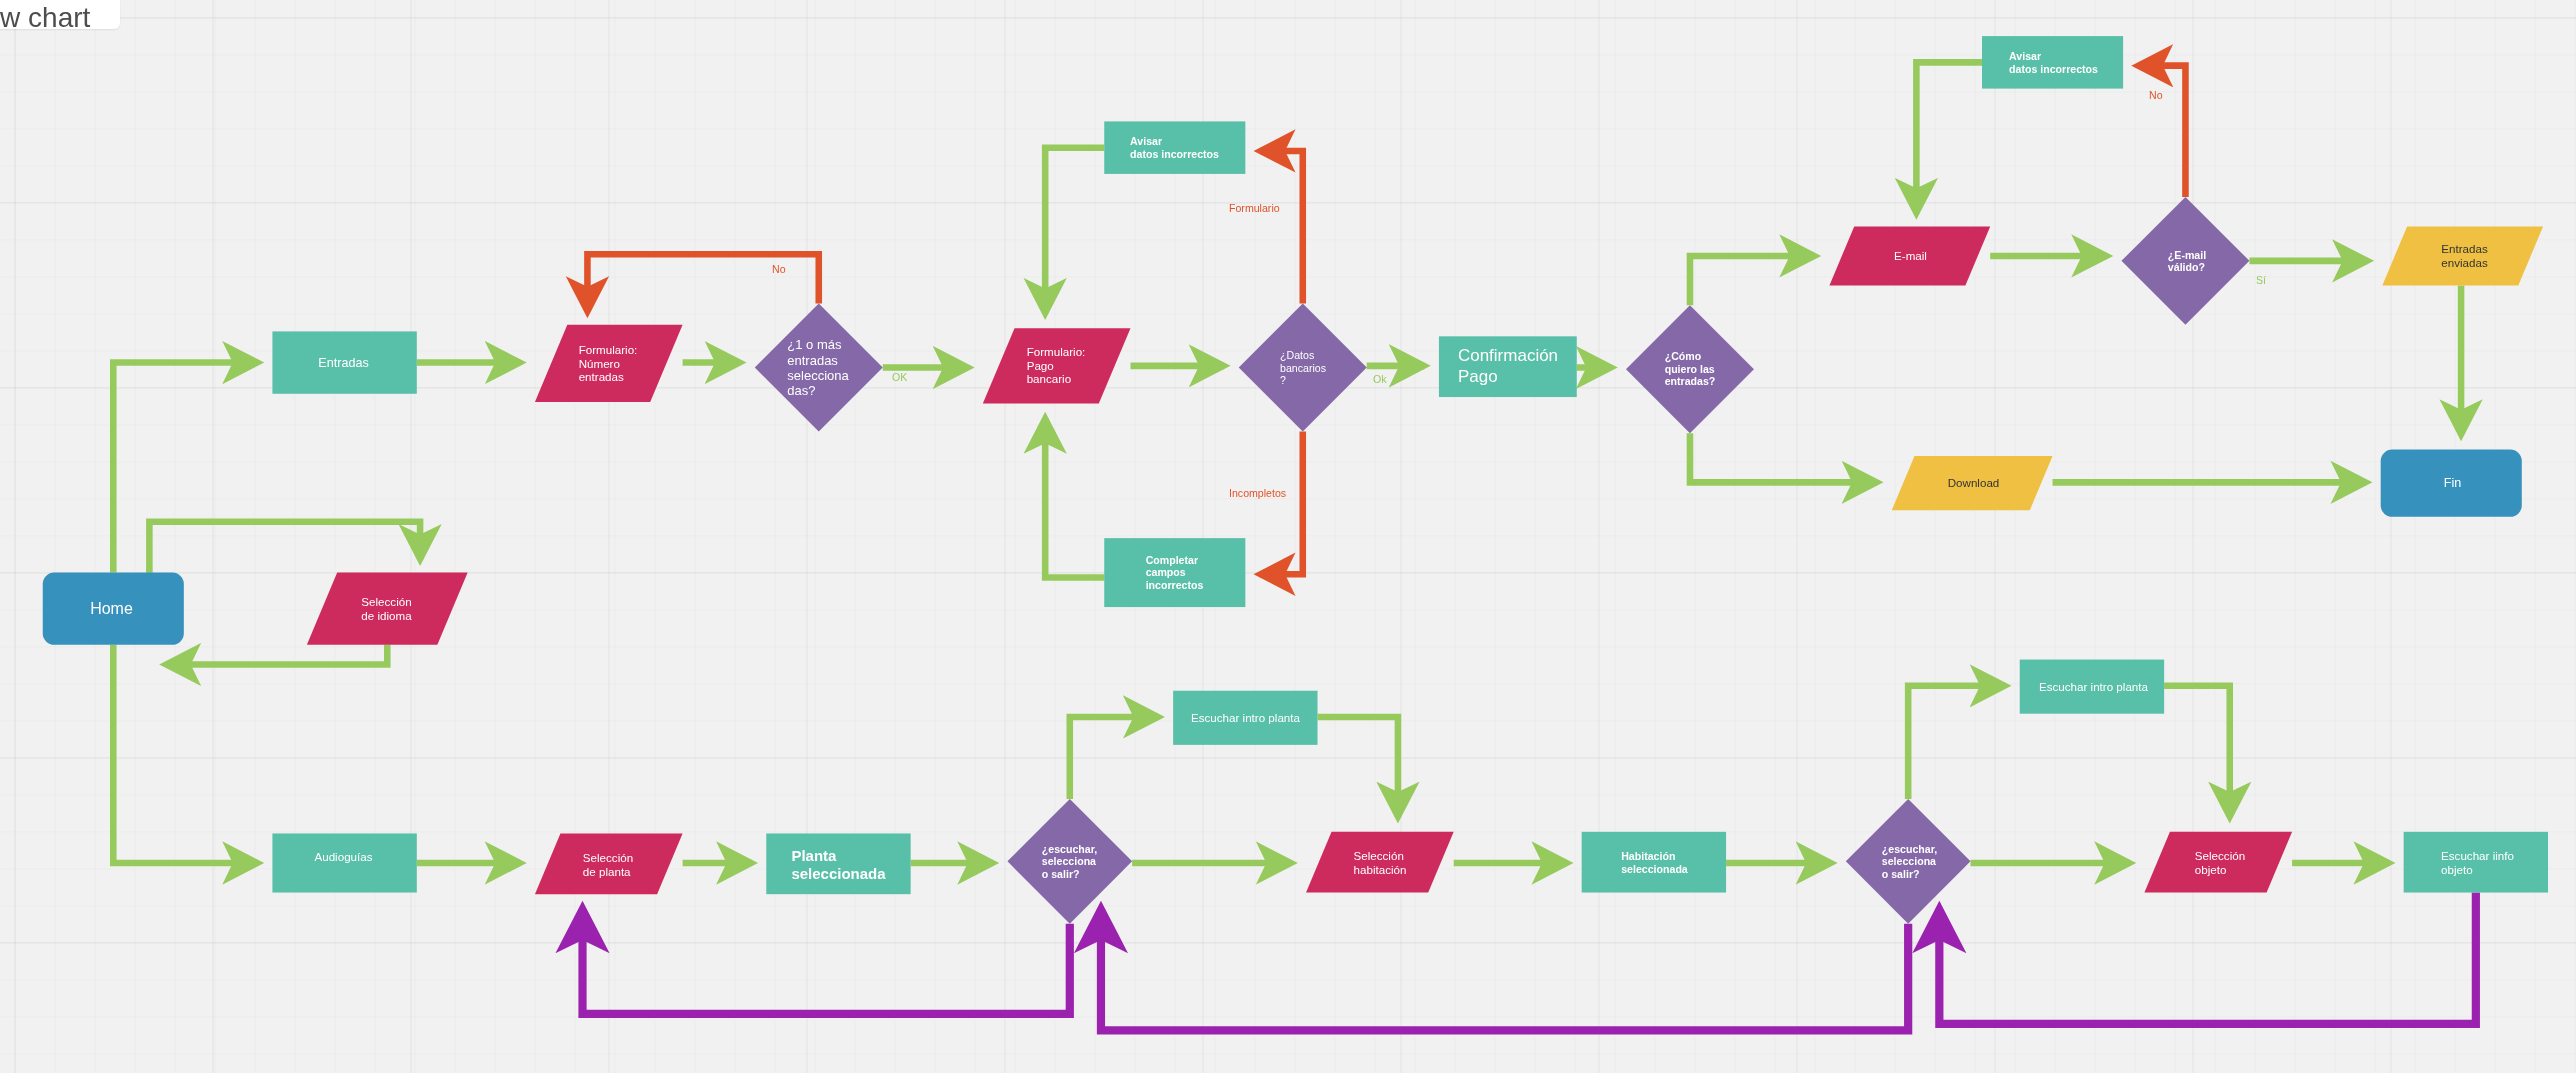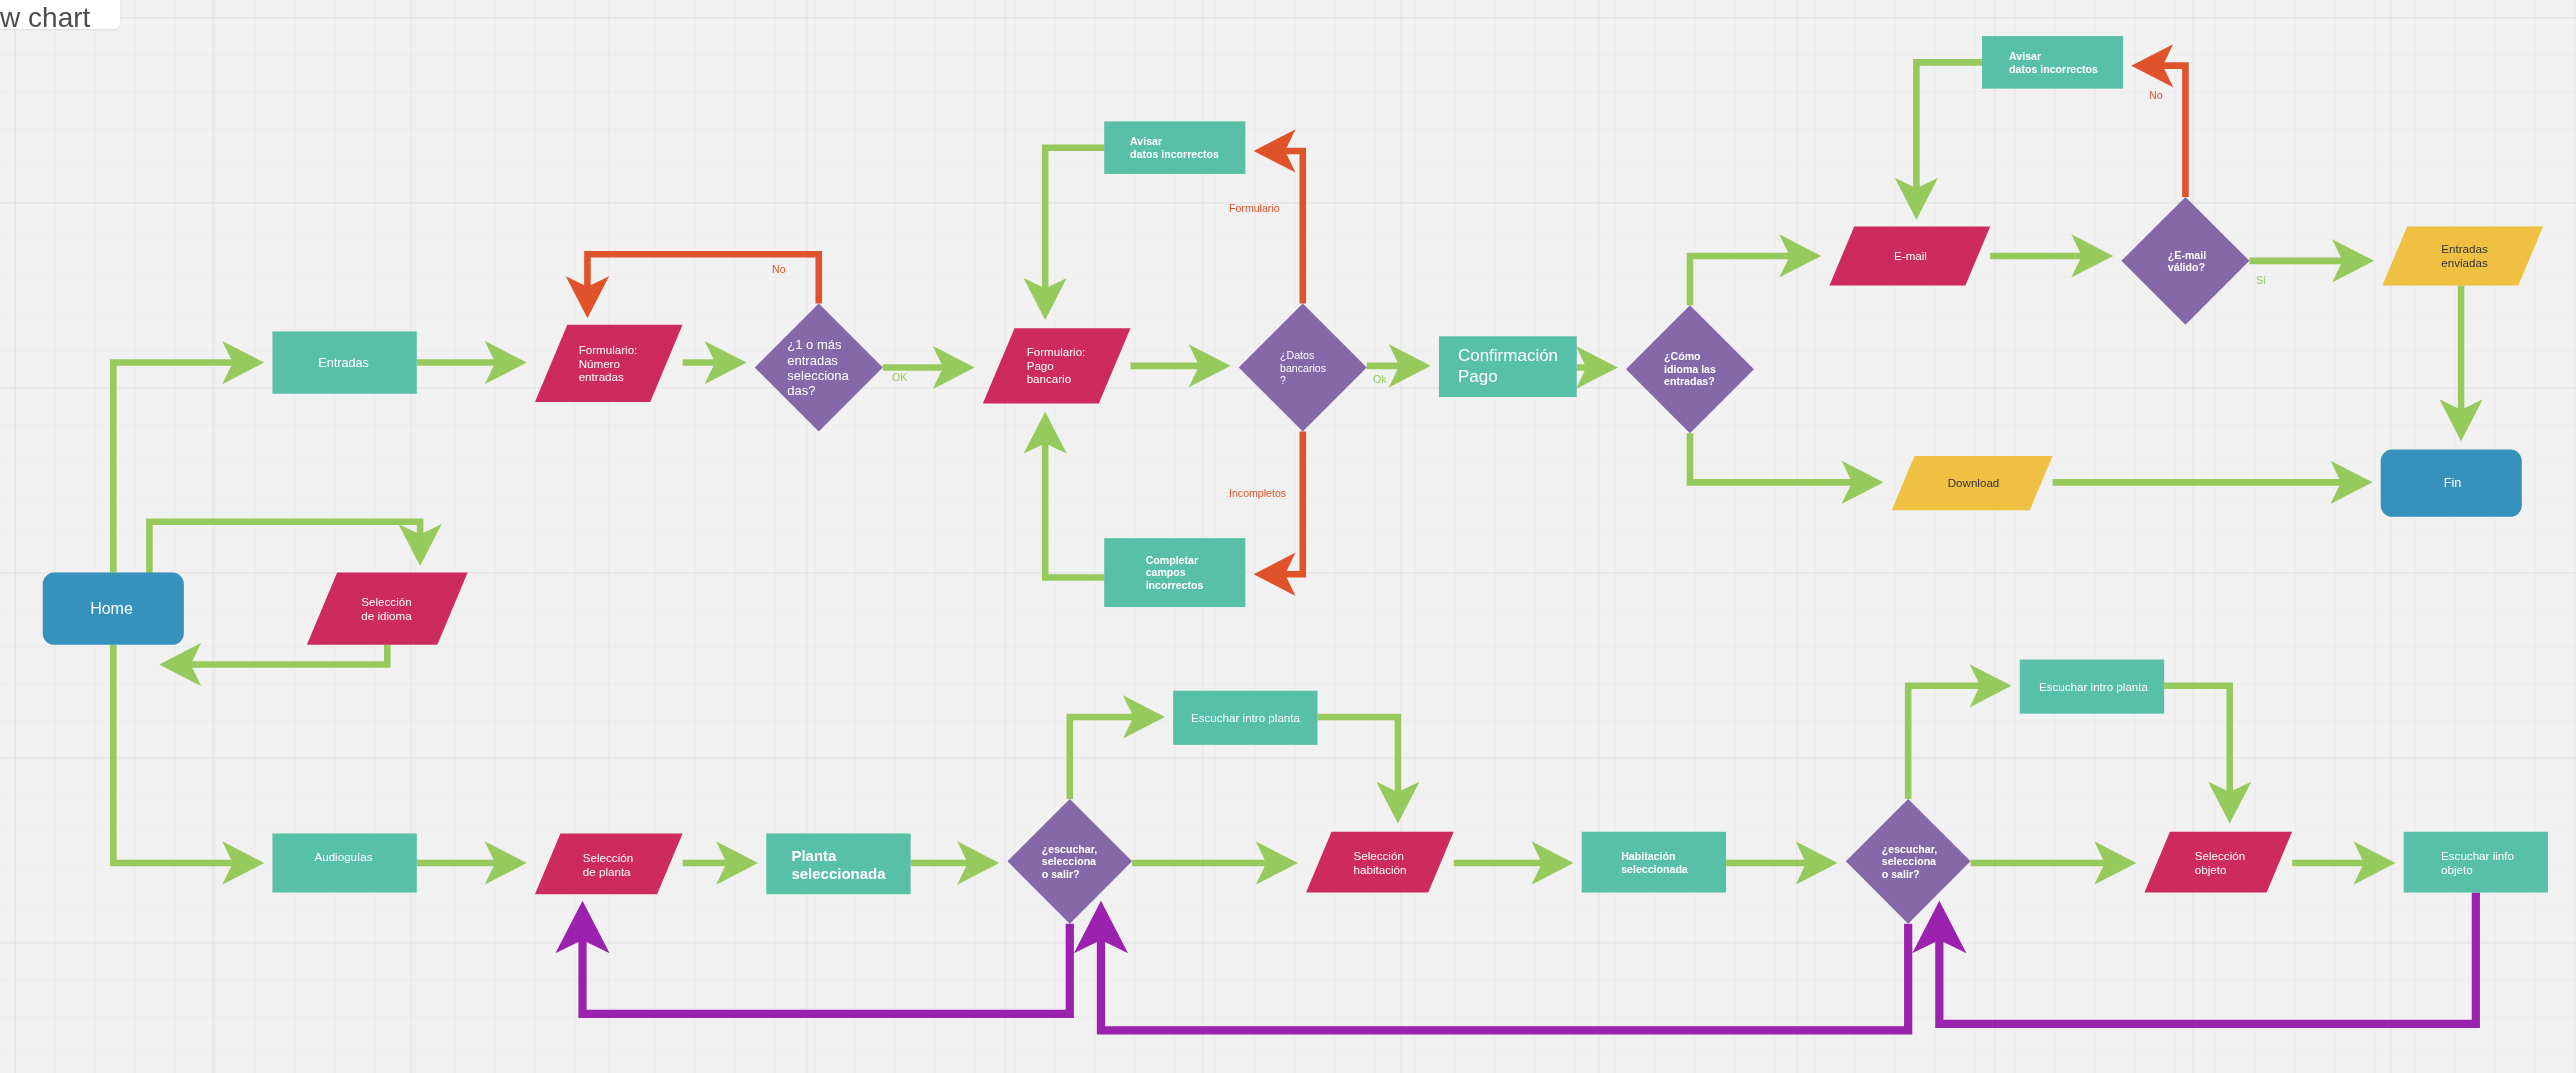--- a/index.html
+++ b/index.html
@@ -173,21 +173,21 @@
 bancario</div>
       <div class="nodeLabel" style="left: 1239px; top: 304px; width: 128px; height: 128px; font-size: 10.6px; font-weight: 400; color: rgb(255, 255, 255);">¿Datos
 bancarios
 ?</div>
       <div class="nodeLabel" style="left: 1104px; top: 538px; width: 141px; height: 69px; font-size: 10.6px; font-weight: 700; color: rgb(255, 255, 255);">Completar
 campos
 incorrectos</div>
       <div class="nodeLabel" style="left: 1439px; top: 336px; width: 138px; height: 61px; font-size: 17px; font-weight: 400; color: rgb(255, 255, 255);">Confirmación
 Pago</div>
       <div class="nodeLabel" style="left: 1626px; top: 305px; width: 128px; height: 128px; font-size: 10.6px; font-weight: 700; color: rgb(255, 255, 255);">¿Cómo
-idioma las
+quiero las
 entradas?</div>
       <div class="nodeLabel" style="left: 1830px; top: 226px; width: 161px; height: 59px; font-size: 11.6px; font-weight: 400; color: rgb(255, 255, 255);">E-mail</div>
       <div class="nodeLabel" style="left: 1983px; top: 36px; width: 141px; height: 53px; font-size: 10.6px; font-weight: 700; color: rgb(255, 255, 255);">Avisar
 datos incorrectos</div>
       <div class="nodeLabel" style="left: 2123px; top: 197px; width: 128px; height: 128px; font-size: 10.6px; font-weight: 700; color: rgb(255, 255, 255);">¿E-mail
 válido?</div>
       <div class="nodeLabel" style="left: 2384px; top: 226px; width: 161px; height: 59px; font-size: 11.6px; font-weight: 400; color: rgb(51, 51, 51);">Entradas
 enviadas</div>
       <div class="nodeLabel" style="left: 1893px; top: 456px; width: 161px; height: 54px; font-size: 11.6px; font-weight: 400; color: rgb(51, 51, 51);">Download</div>
       <div class="nodeLabel" style="left: 2382px; top: 450px; width: 141px; height: 67px; font-size: 12.6px; font-weight: 400; color: rgb(255, 255, 255);">Fin</div>

